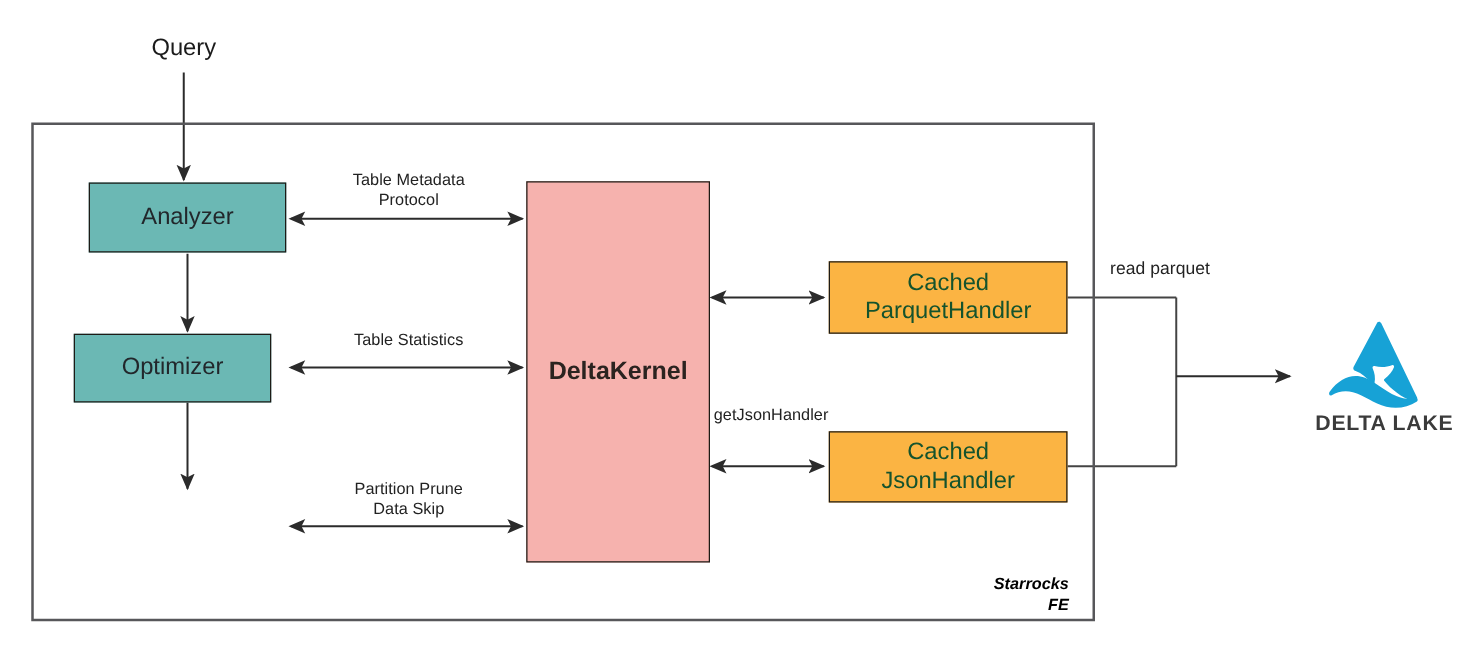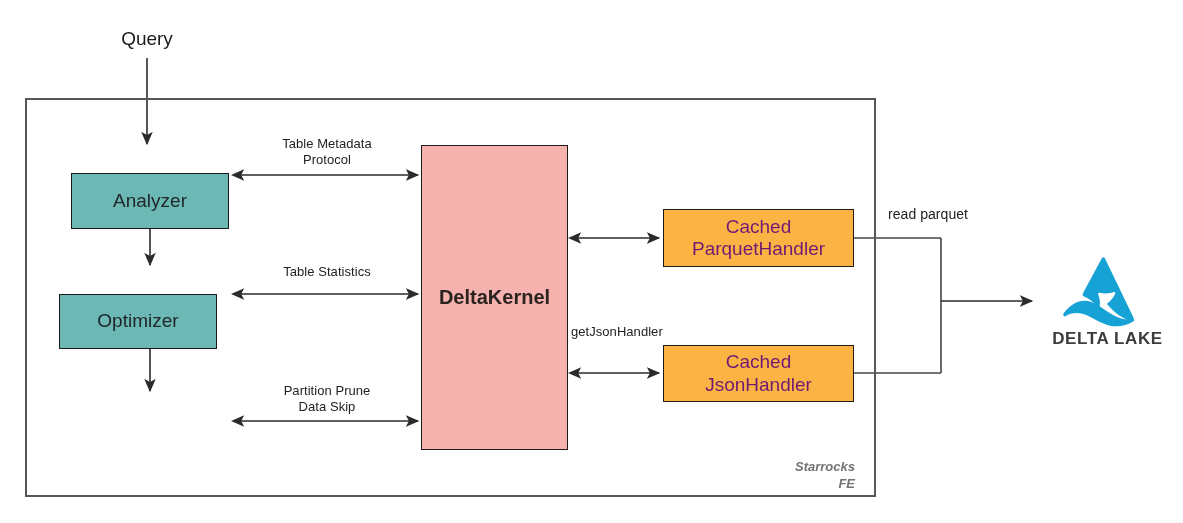--- a/index.html
+++ b/index.html
@@ -35,31 +35,30 @@
     justify-content: center;
     text-align: center;
     border: 1.6px solid #1d1b16;
     line-height: 1.18;
   }
   .node-teal {
     background: #6bb8b4;
     color: #22272b;
     font-size: 19px;
     font-weight: 400;
-    margin-top: 27px;
   }
   .node-pink {
     background: #f6b2ae;
     color: #2b2320;
     font-size: 20px;
     font-weight: 700;
   }
   .node-orange {
     background: #fbb443;
-    color: #701a75;
+    color: #14532d;
     font-size: 19px;
     font-weight: 400;
   }
   .boundary-box {
     position: absolute;
     box-sizing: border-box;
     border: 2px solid #57575a;
     background: transparent;
   }
   .edge-label {
@@ -78,21 +77,21 @@
     position: absolute;
     font-size: 19px;
     color: #1b1b1b;
     text-align: center;
   }
   .caption-fe {
     position: absolute;
     font-size: 13px;
     font-style: italic;
     font-weight: 700;
-    color: #737373;
+    color: #000000;
     text-align: right;
     line-height: 1.3;
     white-space: pre-line;
   }
   .logo-wrap {
     position: absolute;
     display: flex;
     flex-direction: column;
     align-items: center;
   }

